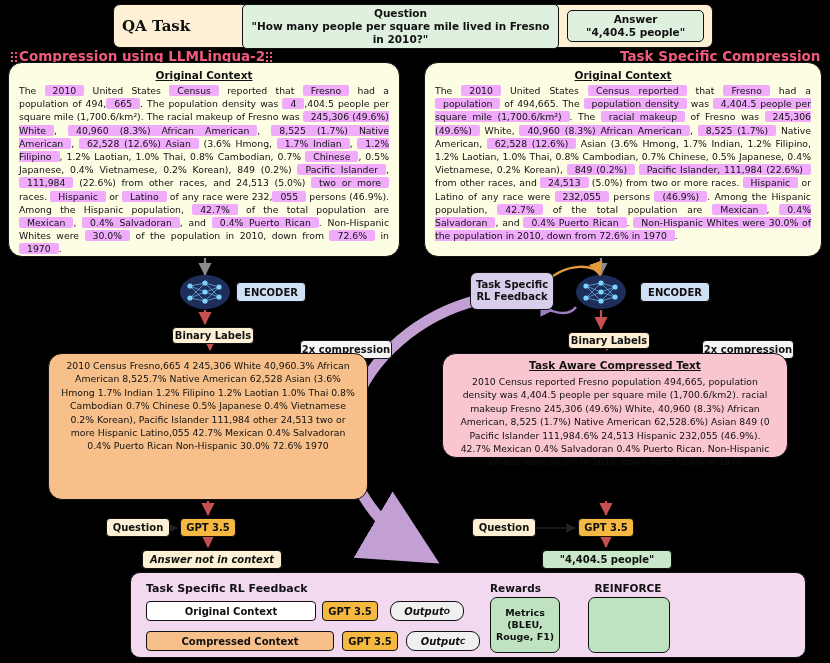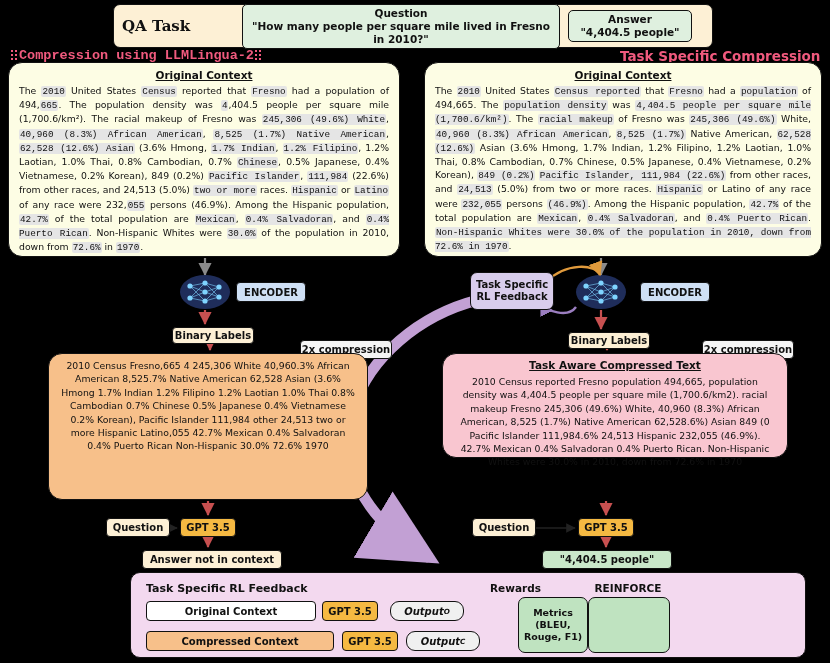--- a/index.html
+++ b/index.html
@@ -3,68 +3,68 @@
 <meta charset="utf-8">
 <style>
   html,body{margin:0;padding:0;background:#000;}
   body{width:830px;height:663px;font-family:"DejaVu Sans",sans-serif;position:relative;overflow:hidden;}
   .abs{position:absolute;}
   
   #qa-task{left:113px;top:4px;width:600px;height:44px;background:#fdf0d5;border:1px solid #111;border-radius:7px;display:flex;align-items:center;padding:0 8px;box-sizing:border-box;gap:8px;}
   #qa-title{font-family:"DejaVu Serif",serif;font-size:15px;font-weight:bold;color:#111;width:112px;text-align:left;}
   .qa-box{border:1px solid #111;border-radius:5px;padding:2px 6px;box-sizing:border-box;text-align:center;}
   #qa-question{background:#dff0df;width:318px;}
-  #qa-answer{background:#dff0df;width:124px;}
+  #qa-answer{background:#dff0df;width:137px;}
   .qa-lbl{font-size:10.5px;font-weight:bold;color:#111;line-height:13px;}
   .qa-val{font-size:10.5px;font-weight:bold;color:#111;line-height:13px;}
   
   .panel-title{font-size:13.5px;font-weight:bold;color:#f05a7e;font-family:"DejaVu Sans",sans-serif;}
-  #left-panel-title{left:10px;top:48px;width:400px;font-family:Liberation Mono, monospace;}
+  #left-panel-title{left:10px;top:48px;width:400px;}
   #right-panel-title{left:620px;top:48px;width:215px;text-align:left;}
   .grip{display:inline-block;width:9px;height:11px;vertical-align:-1px;
         background-image:radial-gradient(#f05a7e 40%,transparent 41%);
         background-size:4px 4px;}
   
   .card{border:1px solid #111;border-radius:14px;box-sizing:border-box;}
   #left-context{left:8px;top:62px;width:392px;height:195px;background:#fdfde4;padding:6px 10px 4px;}
   #right-context{left:424px;top:62px;width:398px;height:195px;background:#fdfde4;padding:6px 10px 4px;}
   .ctx-head{text-align:center;font-size:10.5px;font-weight:bold;text-decoration:underline;color:#111;margin-bottom:3px;}
   .ctx-body{font-size:9.3px;line-height:13.2px;color:#111;text-align:justify;}
-  .hl{background:#e5e5e5;border-radius:2px;padding:0 1px;font-family:Liberation Mono, monospace;}
+  .hl{background:#f0abfc;border-radius:2px;padding:0 8px;}
   
   #llml-card{left:48px;top:353px;width:320px;height:147px;background:#f7c08a;padding:5px 12px;}
   #task-card{left:442px;top:353px;width:346px;height:105px;background:#f9c6d0;padding:5px 12px;}
   .comp-head{text-align:center;font-size:10.5px;font-weight:bold;text-decoration:underline;color:#111;margin-bottom:4px;}
   .comp-body{font-size:9.3px;line-height:13.4px;color:#111;text-align:center;}
   
   .lbl{border:1px solid #111;border-radius:4px;font-size:10px;font-weight:bold;color:#111;
        display:flex;align-items:center;justify-content:center;box-sizing:border-box;text-align:center;}
   #encoder-l{left:236px;top:282px;width:70px;height:20px;background:#cfe0f5;}
   #encoder-r{left:640px;top:282px;width:70px;height:20px;background:#cfe0f5;}
   #binary-l{left:172px;top:327px;width:82px;height:17px;background:#fdf0d5;}
   #binary-r{left:568px;top:332px;width:82px;height:17px;background:#fdf0d5;}
   #twox-l{left:300px;top:340px;width:92px;height:19px;background:#f5f5f5;}
   #twox-r{left:702px;top:340px;width:92px;height:19px;background:#f5f5f5;}
   #rlfeedback{left:470px;top:272px;width:84px;height:38px;background:#d9cdec;border-radius:7px;line-height:12px;}
   #q-left{left:106px;top:518px;width:64px;height:19px;background:#fdf0d5;}
   #gpt-left{left:180px;top:518px;width:56px;height:19px;background:#f5b942;}
   #q-right{left:472px;top:518px;width:64px;height:19px;background:#fdf0d5;}
   #gpt-right{left:578px;top:518px;width:56px;height:19px;background:#f5b942;}
-  #ans-not{left:142px;top:550px;width:140px;height:19px;background:#fdf0d5;}
+  #ans-not{left:142px;top:550px;width:140px;height:19px;background:#fdf0d5;font-style:italic;}
   #ans-ok{left:542px;top:550px;width:130px;height:19px;background:#c9e7c9;}
   
   #bottom{left:130px;top:572px;width:676px;height:86px;background:#f3d9ef;border:1px solid #111;border-radius:10px;box-sizing:border-box;}
   #bottom-title{left:146px;top:582px;font-size:11px;font-weight:bold;color:#111;}
   #b-orig{left:146px;top:601px;width:170px;height:20px;background:#ffffff;}
   #b-comp{left:146px;top:631px;width:188px;height:20px;background:#f7c08a;}
   #b-gpt1{left:322px;top:601px;width:56px;height:20px;background:#f5b942;}
   #b-gpt2{left:342px;top:631px;width:56px;height:20px;background:#f5b942;}
   #b-out1{left:390px;top:601px;width:74px;height:20px;background:#f0f0f0;border-radius:9px;font-style:italic;font-size:10px;}
   #b-out2{left:406px;top:631px;width:74px;height:20px;background:#f0f0f0;border-radius:9px;font-style:italic;font-size:10px;}
-  #b-metrics{left:490px;top:597px;width:70px;height:56px;background:#bfe3c0;border-radius:7px;flex-direction:column;font-size:9.5px;line-height:12px;margin-left:28px;}
+  #b-metrics{left:490px;top:597px;width:70px;height:56px;background:#bfe3c0;border-radius:7px;flex-direction:column;font-size:9.5px;line-height:12px;}
   #rewards-lbl{left:490px;top:582px;width:70px;text-align:left;font-size:10.5px;font-weight:bold;color:#111;}
   #reinforce-lbl{left:578px;top:582px;width:100px;text-align:center;font-size:10.5px;font-weight:bold;color:#111;}
   #b-reinforce{left:588px;top:597px;width:82px;height:56px;background:#bfe3c0;border:1px solid #111;border-radius:7px;box-sizing:border-box;}
   
   #overlay{left:0;top:0;width:830px;height:663px;pointer-events:none;}
   .sub{font-size:7.2px;vertical-align:-2px;}
 </style>
 </head>
 <body>
 

